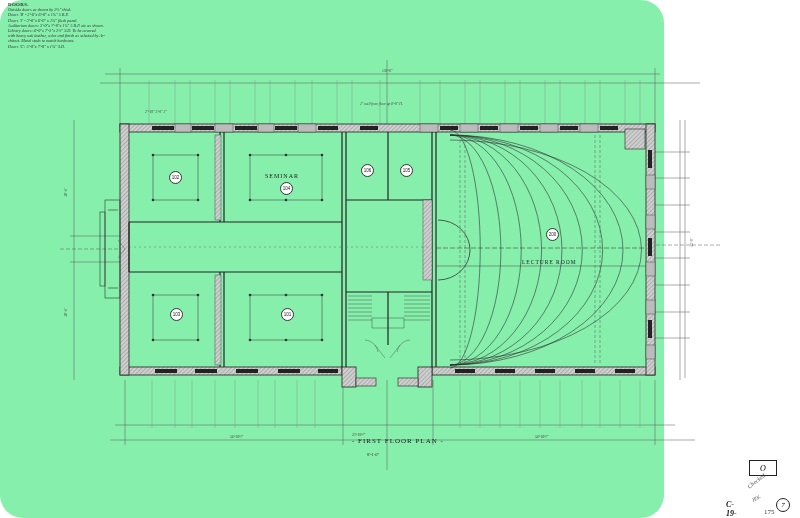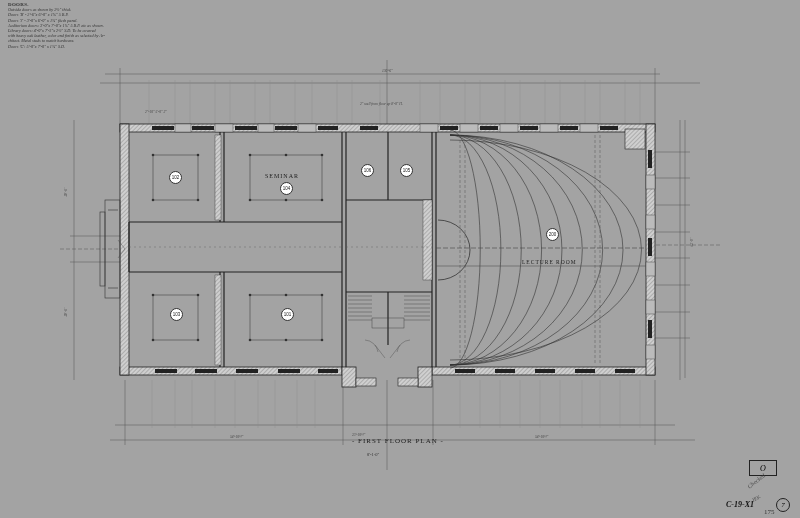--- a/index.html
+++ b/index.html
@@ -1,17 +1,17 @@
 <!DOCTYPE html>
 <html><head>
 <meta charset="utf-8">
 <style>
   html,body{margin:0;padding:0;background:#fff;}
   body{width:800px;height:518px;position:relative;overflow:hidden;font-family:"DejaVu Sans",sans-serif;}
-  .sheet{position:absolute;left:0;top:0;width:800px;height:518px;background:#a3a3a3;}
+  .sheet{position:absolute;left:0;top:0;width:664px;height:518px;background:#86efac;border-radius:23px;}
   .notes{position:absolute;left:8px;top:2px;width:200px;font-family:"Liberation Serif",serif;font-size:4.2px;line-height:5.2px;color:#333;font-style:italic;}
   .notes .h{font-size:5px;font-weight:bold;font-style:normal;letter-spacing:.3px;}
   .notes div{white-space:nowrap;}
   svg{position:absolute;left:0;top:0;}
   .lbl{position:absolute;font-family:"Liberation Serif",serif;color:#222;white-space:nowrap;}
   .room-no{position:absolute;width:11px;height:11px;border:1px solid #333;border-radius:50%;font-size:4.5px;line-height:11px;text-align:center;color:#222;background:#fff;font-family:"Liberation Sans",sans-serif;}
   .title{position:absolute;left:352px;top:437px;font-family:"Liberation Serif",serif;font-size:7px;letter-spacing:1px;color:#222;}
   .scale{position:absolute;left:367px;top:452px;font-size:4.5px;color:#333;font-family:"Liberation Serif",serif;}
   .dwgno{position:absolute;left:726px;top:500px;font-size:8px;font-style:italic;color:#111;font-family:"Liberation Serif",serif;font-weight:bold;}
   .sheetno{position:absolute;left:764px;top:508px;font-size:7px;color:#333;font-family:"Liberation Serif",serif;}

